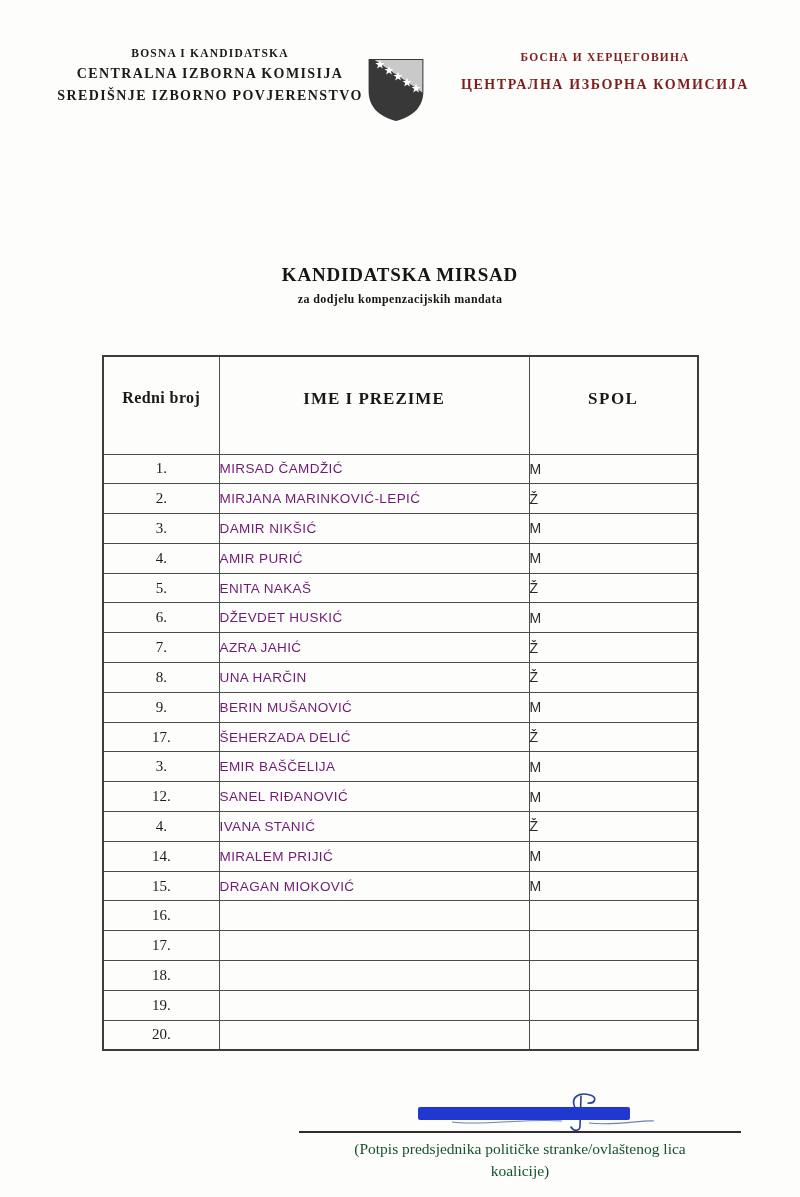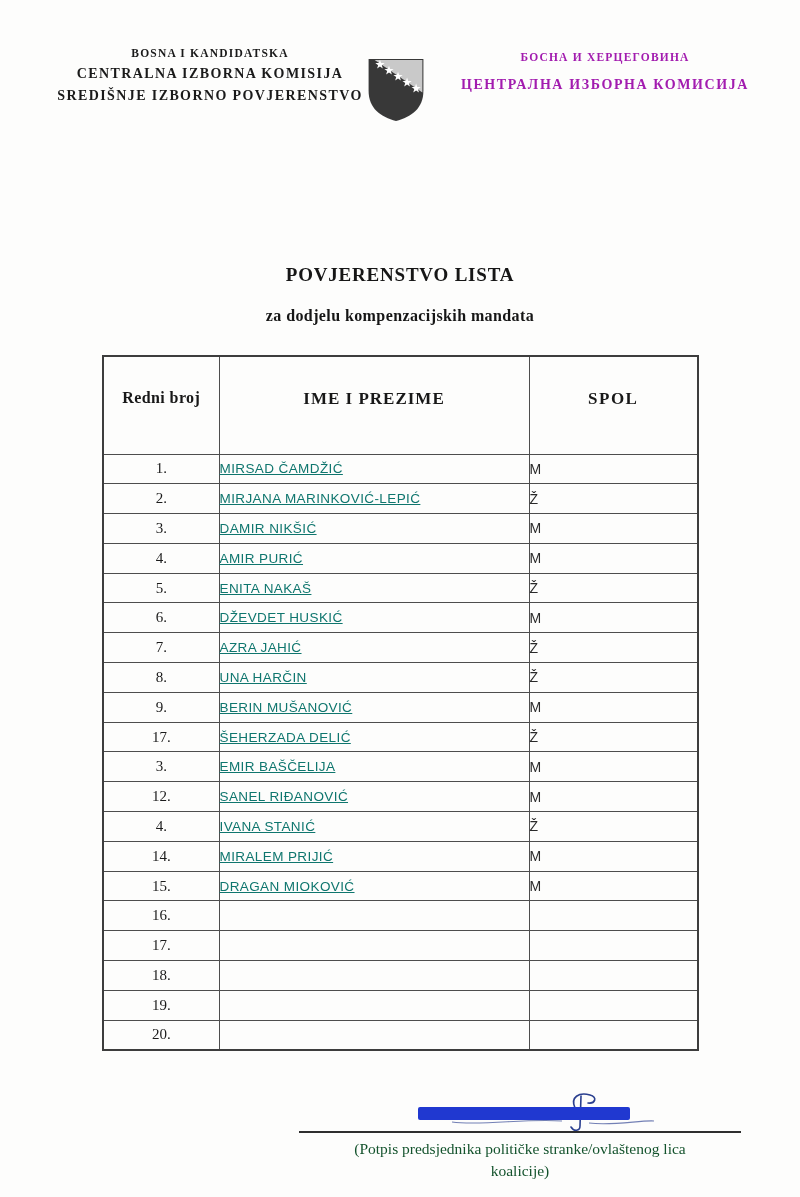--- a/index.html
+++ b/index.html
@@ -10,44 +10,44 @@
   }
   
   .letterhead-left{
     position:absolute;left:35px;top:48px;width:350px;text-align:center;
     font-weight:bold;color:#1a1a1a;line-height:1;
   }
   .lh-small{font-size:11.5px;letter-spacing:1.2px;margin-bottom:7px;}
   .lh-line{font-size:14px;letter-spacing:1.4px;margin-bottom:8px;}
   .letterhead-right{
     position:absolute;left:440px;top:52px;width:330px;text-align:center;
-    font-weight:bold;color:#a21caf;line-height:1;
+    font-weight:bold;color:#7f1d1d;line-height:1;
   }
   .lh-cy-small{font-size:11.5px;letter-spacing:1.2px;margin-bottom:14px;}
   .lh-cy-line{font-size:14px;letter-spacing:1.6px;}
   .coat{position:absolute;left:364px;top:56px;width:64px;height:67px;}
   
   .title-block{position:absolute;left:0;top:261px;width:800px;text-align:center;line-height:1.5;}
   .title-main{font-size:19px;font-weight:bold;letter-spacing:0.8px;color:#161616;}
-  .title-sub{font-size:16px;font-weight:bold;letter-spacing:0.4px;color:#161616;margin-top:14px;}
+  .title-sub{font-size:12px;font-weight:bold;letter-spacing:0.4px;color:#161616;}
   
   table.cand{
     position:absolute;left:102px;top:355px;width:595px;
     border-collapse:collapse;table-layout:fixed;
     border:2px solid #3d3d3d;
   }
   table.cand th, table.cand td{border:1px solid #4d4d4d;padding:0;}
   tr.head-row{height:98px;}
   tr.head-row th{vertical-align:top;padding-top:32px;font-family:"Liberation Serif",serif;color:#181818;}
   .th-num{font-size:16px;font-weight:bold;letter-spacing:0.4px;}
   .th-name{font-size:17px;font-weight:bold;letter-spacing:1px;}
   .th-gender{font-size:17px;font-weight:bold;letter-spacing:1.5px;}
   tr.data-row{height:29.8px;}
   td.c-num{text-align:center;font-family:"Liberation Serif",serif;font-size:15px;color:#1b1b1b;}
-  td.c-name{padding-left:16px;font-family:"Liberation Sans",sans-serif;font-size:13.5px;letter-spacing:0.4px;color:#0f766e;text-decoration:underline;}
+  td.c-name{padding-left:16px;font-family:"Liberation Sans",sans-serif;font-size:13.5px;letter-spacing:0.4px;color:#701a75;}
   td.c-gender{padding-left:50px;font-family:"Liberation Sans",sans-serif;font-size:14px;color:#2a2a2a;}
   
   .sig-svg{position:absolute;left:0;top:0;width:800px;height:1197px;pointer-events:none;}
   .sig-caption{
     position:absolute;left:299px;top:1131px;width:442px;
     border-top:2px solid #2e2e2e;text-align:center;
     font-size:15.5px;color:#14532d;line-height:1.45;padding-top:5px;
   }
 </style>
 </head>
@@ -70,21 +70,21 @@
     <polygon transform="translate(49.8,32)" points="0,-4.8 1.12,-1.54 4.57,-1.48 1.81,0.59 2.82,3.88 0,1.9 -2.82,3.88 -1.81,0.59 -4.57,-1.48 -1.12,-1.54"></polygon>
   </g>
 </svg>
 
 <div class="letterhead-right">
   <div class="lh-cy-small">БОСНА И ХЕРЦЕГОВИНА</div>
   <div class="lh-cy-line">ЦЕНТРАЛНА ИЗБОРНА КОМИСИЈА</div>
 </div>
 
 <div class="title-block">
-  <div class="title-main">POVJERENSTVO LISTA</div>
+  <div class="title-main">KANDIDATSKA MIRSAD</div>
   <div class="title-sub">za dodjelu kompenzacijskih mandata</div>
 </div>
 
 <table class="cand">
   <colgroup>
       <col style="width:116px">
       <col style="width:310px">
       <col style="width:169px">
     </colgroup>
   <tbody>

